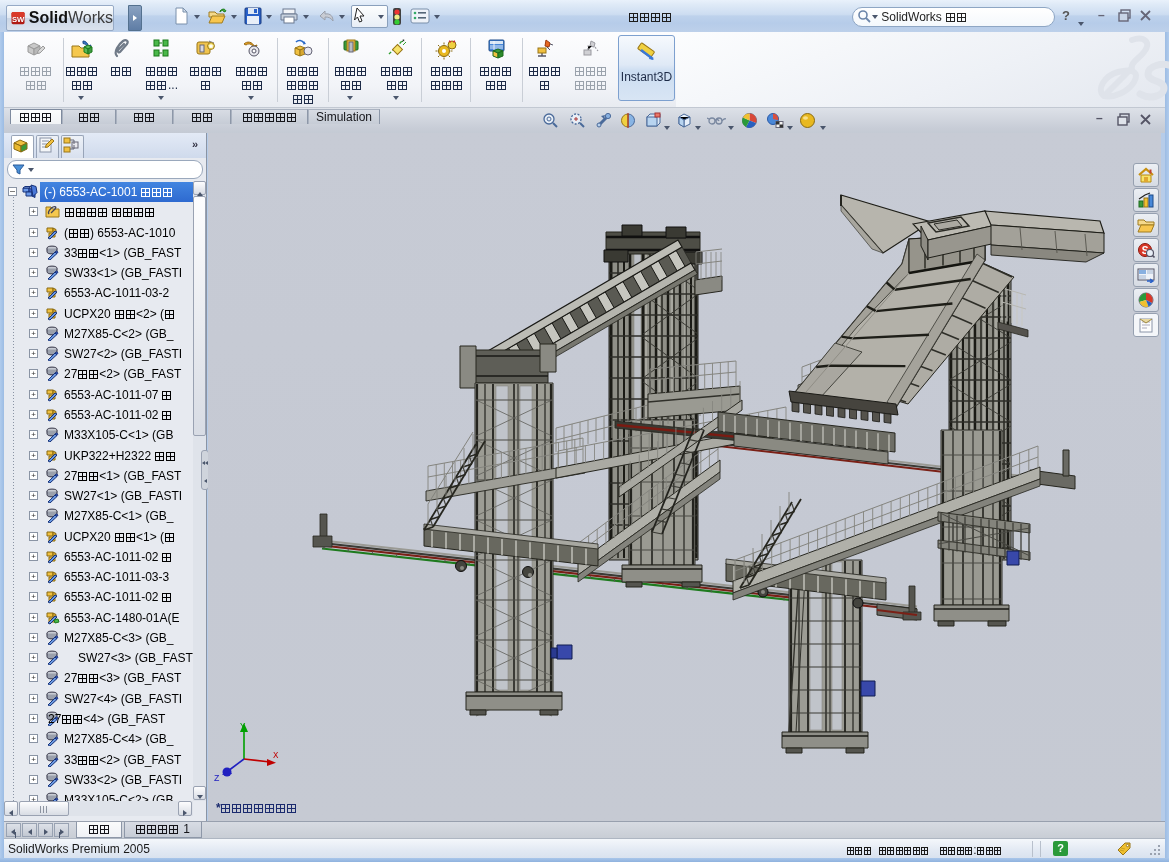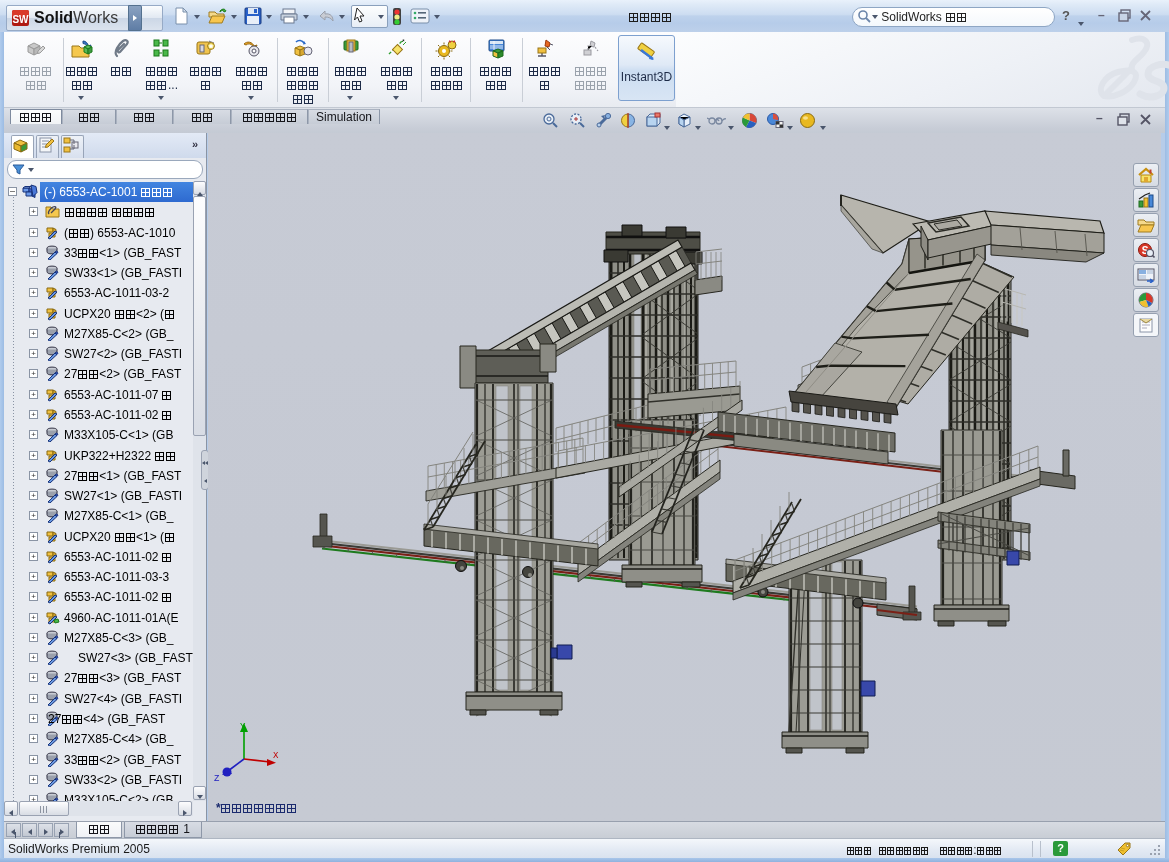--- a/index.html
+++ b/index.html
@@ -5,21 +5,21 @@
 body{font-family:"Liberation Sans",sans-serif;position:relative;background:#b6cce9}
 i.c{display:inline-block;width:9px;height:9px;border:1px solid currentColor;margin:0 1.5px 0 0.5px;vertical-align:-1px;
 background:linear-gradient(currentColor,currentColor) 50% 0/1px 100% no-repeat,linear-gradient(currentColor,currentColor) 0 45%/100% 1px no-repeat}
 .td{display:inline-block;width:0;height:0;border-left:3.5px solid transparent;border-right:3.5px solid transparent;border-top:4px solid #4a566c;vertical-align:2px}
 .tr3{display:inline-block;width:0;height:0;border-top:3.5px solid transparent;border-bottom:3.5px solid transparent;border-left:4.5px solid #4a566c}
 .tl3{display:inline-block;width:0;height:0;border-top:3.5px solid transparent;border-bottom:3.5px solid transparent;border-right:4.5px solid #4a566c}
 .tu{display:inline-block;width:0;height:0;border-left:3.5px solid transparent;border-right:3.5px solid transparent;border-bottom:4px solid #4a566c}
 #sbar i.c{width:7px;height:8px;margin:0 1px 0 .5px;border-width:1px}
 #titlebar{position:absolute;left:0;top:0;width:1169px;height:32px;
 background:linear-gradient(#e9f1fb 0%,#dfeaf7 14%,#cdddf1 45%,#bed2ec 50%,#b6cce9 72%,#bdd0ea 100%);}
-#logo{position:absolute;left:6px;top:5px;width:157px;height:26px;border:1px solid #96aac6;border-radius:2px;
+#logo{position:absolute;left:6px;top:5px;width:108px;height:26px;border:1px solid #96aac6;border-radius:2px;
 background:linear-gradient(#fbfdfe,#e2e9f2 48%,#ccd7e6 52%,#dbe3ee);display:flex;align-items:center}
 #logoarr{position:absolute;left:128px;top:5px;width:14px;height:26px;background:linear-gradient(#8ba3c2,#5f7da5);border:1px solid #54718f;border-radius:0 2px 2px 0;color:#fff;font-size:9px;line-height:24px;text-align:center}
 .tbtn{position:absolute;top:7px;width:20px;height:20px}
 .tarr{position:absolute;top:14px;font-size:8px;color:#3a4a60}
 #wtitle{position:absolute;top:9px;left:560px;width:180px;text-align:center;font-size:13px;color:#1c1c1c}
 #search{position:absolute;left:852px;top:7px;width:203px;height:20px;border:1px solid #8ea6c4;border-radius:10px;background:linear-gradient(#fff,#f4f8fc);font-size:12px;color:#222;line-height:18px}
 #ribbon{position:absolute;left:4px;top:32px;width:1161px;height:76px;background:linear-gradient(#fdfdfe,#f2f4f8 70%,#e8ebf1);border-bottom:1px solid #c2c8d2}
 .rb{position:absolute;top:2px;height:70px;text-align:center;font-size:12px;color:#1d2b47}
 .rb .ic{display:block;margin:4px auto 1px}
 .rb .tx{line-height:14px}
@@ -608,21 +608,21 @@
         </div>
 <div class="trow" style="top:427px">
 <span style="position:absolute;left:25px;top:5px;width:9px;height:9px;border:1px solid #8a94a4;background:#fff;font-size:8px;line-height:8px;text-align:center;color:#333">+</span>
 <span style="position:absolute;left:41px;top:2px"><svg width="15" height="15" viewBox="0 0 15 15">
               <path d="M2 3 h6 v4 h-6z" fill="#f0c040" stroke="#8a6a10"></path>
               <path d="M8 3 l3 1.5 v4 l-3-1.5z" fill="#d8a830" stroke="#8a6a10"></path>
               <path d="M4 8 h6 v4 h-6z" fill="#f0c040" stroke="#8a6a10"></path>
               <path d="M3 13 L10 6 l2 1 -7 7z" fill="#6a98e0" stroke="#16327a"></path>
               <path d="M9 10 l4-1 1 3 -4 1z" fill="#4ab84a" stroke="#1c7a1c"></path>
             </svg></span>
-<span style="position:absolute;left:60px;white-space:nowrap">4960-AC-1011-01A(E</span>
+<span style="position:absolute;left:60px;white-space:nowrap">6553-AC-1480-01A(E</span>
         </div>
 <div class="trow" style="top:447px">
 <span style="position:absolute;left:25px;top:5px;width:9px;height:9px;border:1px solid #8a94a4;background:#fff;font-size:8px;line-height:8px;text-align:center;color:#333">+</span>
 <span style="position:absolute;left:41px;top:2px"><svg width="15" height="15" viewBox="0 0 15 15">
               <ellipse cx="7" cy="3.5" rx="5" ry="2.4" fill="#c8ccd4" stroke="#334"></ellipse>
               <path d="M2 3.5 v3 a5 2.4 0 0 0 10 0 v-3" fill="#9aa0ac" stroke="#334"></path>
               <path d="M3 14 L10 7 l2 1.5 -7 6.5z" fill="#6a98e0" stroke="#16327a"></path>
               <path d="M10 7 l1.5-1 1.5 1.2 -1 1.3z" fill="#3a5ac8" stroke="#16327a"></path>
             </svg></span>
 <span style="position:absolute;left:60px;white-space:nowrap">M27X85-C&lt;3&gt; (GB_</span>

